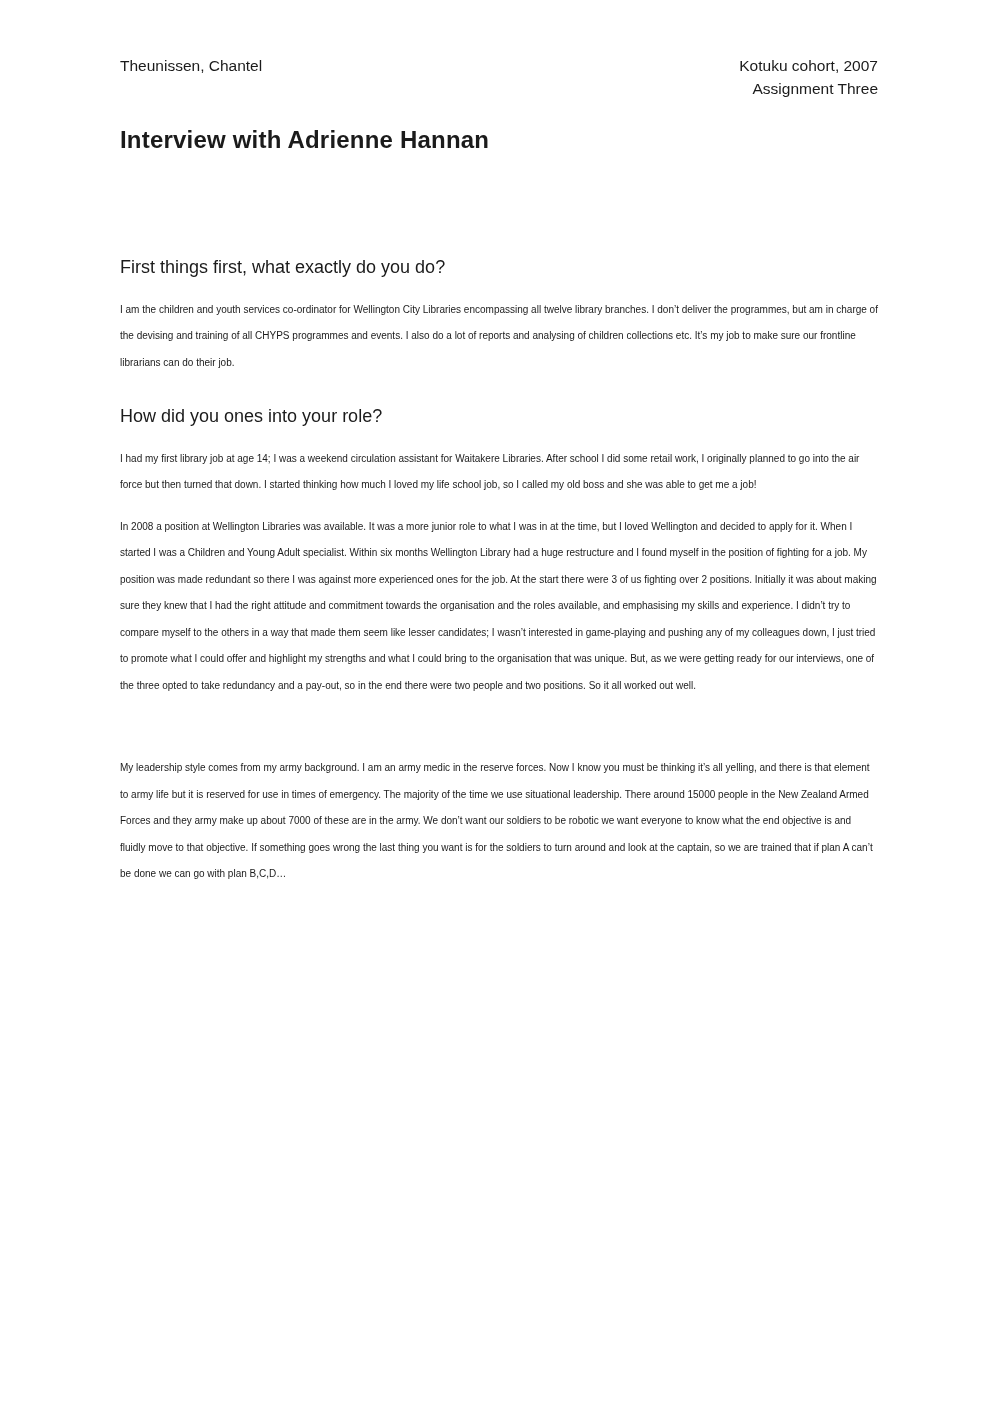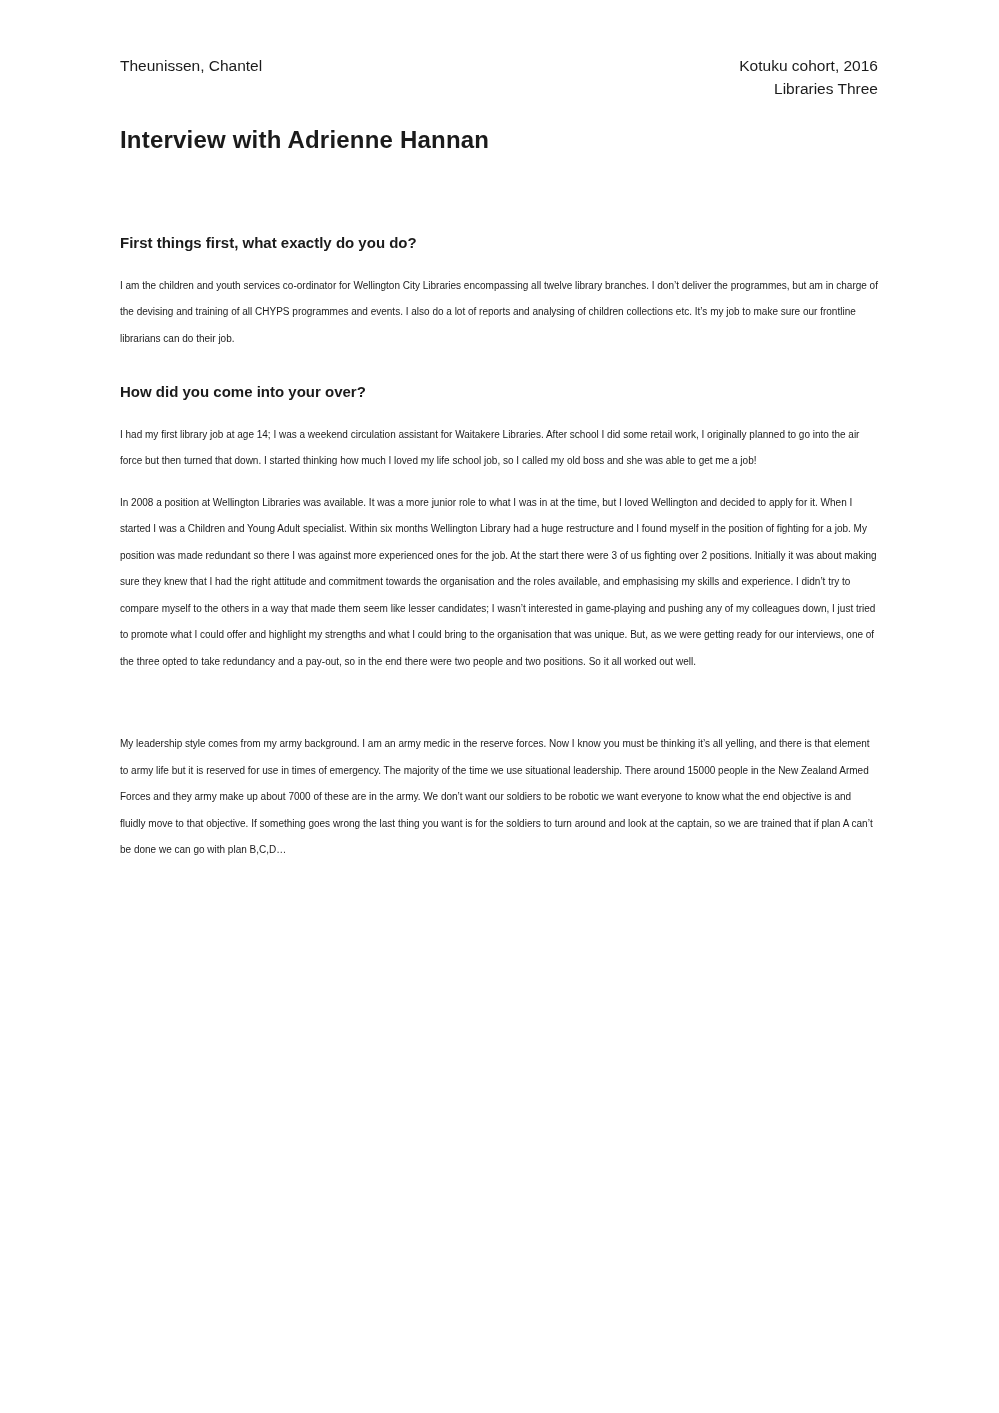--- a/index.html
+++ b/index.html
@@ -23,58 +23,58 @@
     line-height: 23px;
   }
   .doc-header .right {
     text-align: right;
   }
   .doc-title {
     font-size: 24px;
     font-weight: bold;
     letter-spacing: 0.2px;
     margin-top: 26px;
-    margin-bottom: 76px;
+    margin-bottom: 100px;
   }
   .question {
-    font-size: 15px;
-    font-weight: bold;
+    font-size: 18px;
+    font-weight: normal;
     line-height: 26.5px;
     margin-bottom: 16px;
   }
   .para {
     font-size: 10px;
     line-height: 26.5px;
     margin-bottom: 15px;
   }
   .section { margin-bottom: 27px; }
   .section.extra-gap { margin-top: 56px; }
 </style>
 </head>
 <body>
 
 <div class="page">
 
   <div class="doc-header">
     <div class="left">Theunissen, Chantel</div>
     <div class="right">
-      <div>Kotuku cohort, 2016</div>
-      <div>Libraries Three</div>
+      <div>Kotuku cohort, 2007</div>
+      <div>Assignment Three</div>
     </div>
   </div>
 
   <h1 class="doc-title">Interview with Adrienne Hannan</h1>
 
   <div class="section">
     <div class="question">First things first, what exactly do you do?</div>
     <p class="para">I am the children and youth services co-ordinator for Wellington City Libraries encompassing all twelve library branches. I don’t deliver the programmes, but am in charge of the devising and training of all CHYPS programmes and events. I also do a lot of reports and analysing of children collections etc. It’s my job to make sure our frontline librarians can do their job.</p>
   </div>
 
   <div class="section">
-    <div class="question">How did you come into your over?</div>
+    <div class="question">How did you ones into your role?</div>
     <p class="para">I had my first library job at age 14; I was a weekend circulation assistant for Waitakere Libraries. After school I did some retail work, I originally planned to go into the air force but then turned that down. I started thinking how much I loved my life school job, so I called my old boss and she was able to get me a job!</p>
     <p class="para">In 2008 a position at Wellington Libraries was available. It was a more junior role to what I was in at the time, but I loved Wellington and decided to apply for it. When I started I was a Children and Young Adult specialist. Within six months Wellington Library had a huge restructure and I found myself in the position of fighting for a job. My position was made redundant so there I was against more experienced ones for the job. At the start there were 3 of us fighting over 2 positions. Initially it was about making sure they knew that I had the right attitude and commitment towards the organisation and the roles available, and emphasising my skills and experience. I didn’t try to compare myself to the others in a way that made them seem like lesser candidates; I wasn’t interested in game-playing and pushing any of my colleagues down, I just tried to promote what I could offer and highlight my strengths and what I could bring to the organisation that was unique. But, as we were getting ready for our interviews, one of the three opted to take redundancy and a pay-out, so in the end there were two people and two positions. So it all worked out well.</p>
   </div>
 
   <div class="section extra-gap">
     <p class="para">My leadership style comes from my army background. I am an army medic in the reserve forces. Now I know you must be thinking it’s all yelling, and there is that element to army life but it is reserved for use in times of emergency. The majority of the time we use situational leadership. There around 15000 people in the New Zealand Armed Forces and they army make up about 7000 of these are in the army. We don’t want our soldiers to be robotic we want everyone to know what the end objective is and fluidly move to that objective. If something goes wrong the last thing you want is for the soldiers to turn around and look at the captain, so we are trained that if plan A can’t be done we can go with plan B,C,D…</p>
   </div>
 
 </div>
 

